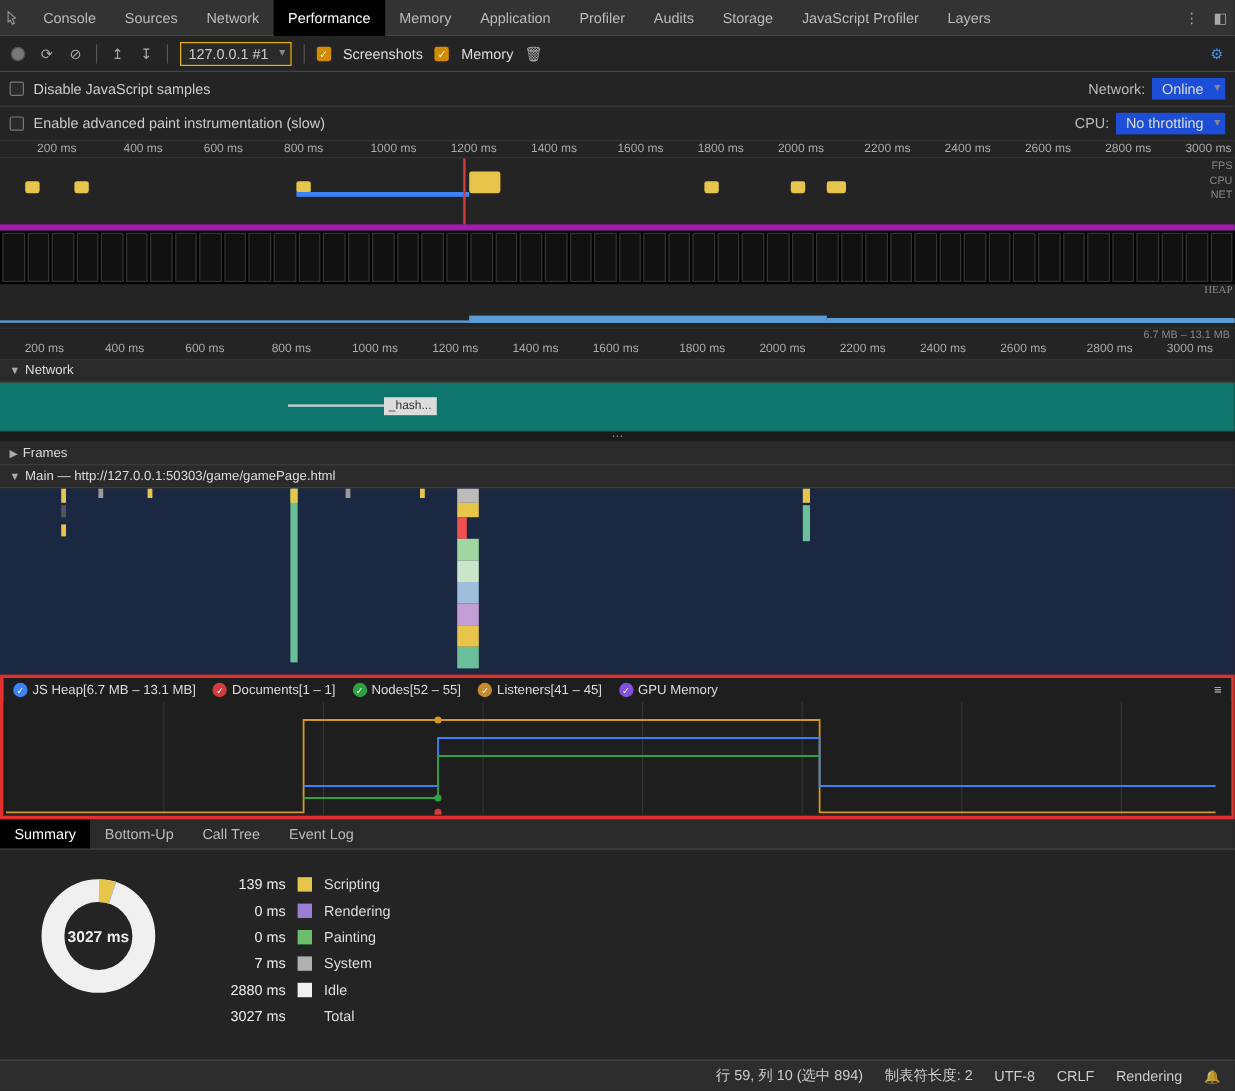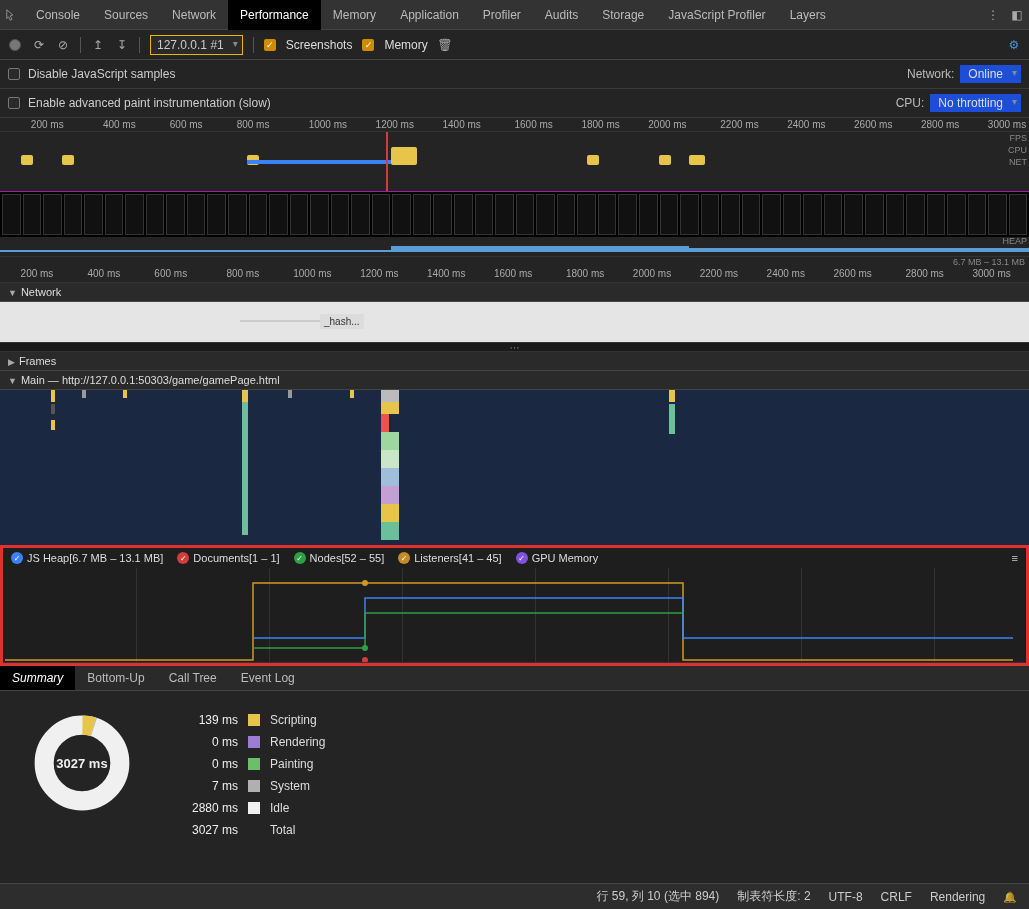--- a/index.html
+++ b/index.html
@@ -18,51 +18,51 @@
 .chk:before{content:"✓"}
 .chk-empty { width: 12px; height: 12px; border: 1px solid #777; border-radius: 2px; background: #2a2a2a; }
 .opt-label { color: #ddd; }
 .settings-row { display: flex; padding: 5px 8px; align-items: center; gap: 8px; border-bottom: 1px solid #3a3a3a; }
 .settings-row .right { margin-left: auto; display: flex; align-items: center; gap: 6px; }
 .net-label { color: #bbb; }
 .net-sel { background: #1d4ed8; padding: 2px 18px 2px 8px; color: #ddd; position: relative;}
 .net-sel:after{ content:"▾"; position:absolute; right:4px; top:2px; color:#888; font-size:10px;}
 .ruler { height: 14px; background: #242424; position: relative; font-size: 10px; color: #aaa; border-bottom:1px solid #333;}
 .ruler .tick { position: absolute; top: 1px; }
-.overview { height: 60px; background: #242424; position: relative; border-bottom:1px solid #a21caf; }
+.overview { height: 60px; background: #242424; position: relative; border-bottom:5px solid #a21caf; }
 .overview-labels { position: absolute; right: 2px; top: 0; font-size: 9px; color: #888; text-align: right; line-height:12px;}
 .overview-blob { position:absolute; bottom:26px; background:#e6c54a; width:12px; height:10px; border-radius:2px;}
 .overview-sel { position:absolute; top:28px; height:4px; background:#3b82f6;}
 .filmstrip { height: 45px; background: #000; display: flex; gap:2px; padding:2px;}
 .filmstrip .frame { flex:1; background:#111; border:1px solid #333;}
-.heap-overview { height: 20px; background:#242424; position:relative; border-bottom:1px solid #333;}
+.heap-overview { height: 37px; background:#242424; position:relative; border-bottom:1px solid #333;font-family:Liberation Serif, serif;}
 .heap-line { position:absolute; bottom:4px; height:2px; background:#5a9dd6; left:0; right:0;}
 .heap-label-row { font-size:9px; color:#888; text-align:right; padding-right:4px;}
 .section-hdr { background: #2a2a2a; padding: 3px 8px; display: flex; align-items: center; gap: 4px; font-size: 11px; color: #ddd; border-bottom:1px solid #444;}
 .section-hdr .tri:before{content:"▶"; font-size:9px; color:#aaa;}
 .section-hdr .tri.down:before{content:"▼"}
-.network-body { height: 40px; background: #e5e5e5; position: relative;}
+.network-body { height: 40px; background: #0f766e; position: relative;}
 .network-req { position:absolute; top:10px; left:240px; height:18px; display:flex; align-items:center;}
 .network-req .bar { height:2px; width:80px; background:#ccc;}
 .network-req .name { background:#dcdcdc; color:#333; padding:2px 4px; font-size:10px; }
 .sep { height: 10px; background:#1a1a1a; border-top:1px solid #333; border-bottom:1px solid #333; text-align:center; color:#888; font-size:10px; line-height:10px;}
 .main-body { height: 155px; background: #1a2842; position: relative; overflow:hidden;}
 .flame-col { position:absolute; top:0; width:4px; }
 .flame-seg { position:absolute; left:0; right:0; }
 .mem-panel { border: 3px solid #e0312e; background:#1e1e1e; }
 .mem-legend { padding: 4px 8px; display:flex; gap:14px; align-items:center; font-size:11px;}
 .mem-legend .item { display:flex; align-items:center; gap:4px; color:#ddd;}
 .mem-chk { width:12px; height:12px; border-radius:50%; display:inline-flex; align-items:center; justify-content:center; font-size:8px;}
 .mem-chk:before{content:"✓"; color:#fff;}
 .mem-chart { height: 95px; position:relative; background:#1e1e1e; border-bottom:1px solid #333; }
 .mem-chart .grid { position:absolute; top:0; bottom:0; border-left:1px solid #333;}
 .mem-status { padding: 4px 8px; font-size:11px; display:flex; gap:18px;}
 .bottom-tabs { display:flex; background:#2a2a2a; border-bottom:1px solid #444;}
 .bottom-tab { padding:5px 12px; color:#bbb; cursor:pointer; font-size:12px;}
-.bottom-tab.active { background:#000; color:#fff;font-style:italic; }
+.bottom-tab.active { background:#000; color:#fff; }
 .summary-body { padding: 12px; }
 .range-txt { color:#ccc; margin-bottom:14px;}
 .summary-content { display:flex; gap:60px; align-items:flex-start; margin-top:10px;}
 .donut { width:100px; height:100px; position:relative; margin-left:20px;}
 .donut svg{width:100px;height:100px;}
 .donut-center { position:absolute; top:0;left:0;right:0;bottom:0; display:flex; align-items:center; justify-content:center; font-size:13px; font-weight:600; color:#eee;}
 .legend-table { display:grid; grid-template-columns: auto auto auto; gap:8px 10px; font-size:12px; align-items:center;}
 .legend-val { text-align:right; color:#eee; }
 .legend-sw { width:12px; height:12px;}
 .legend-name { color:#ddd; }

